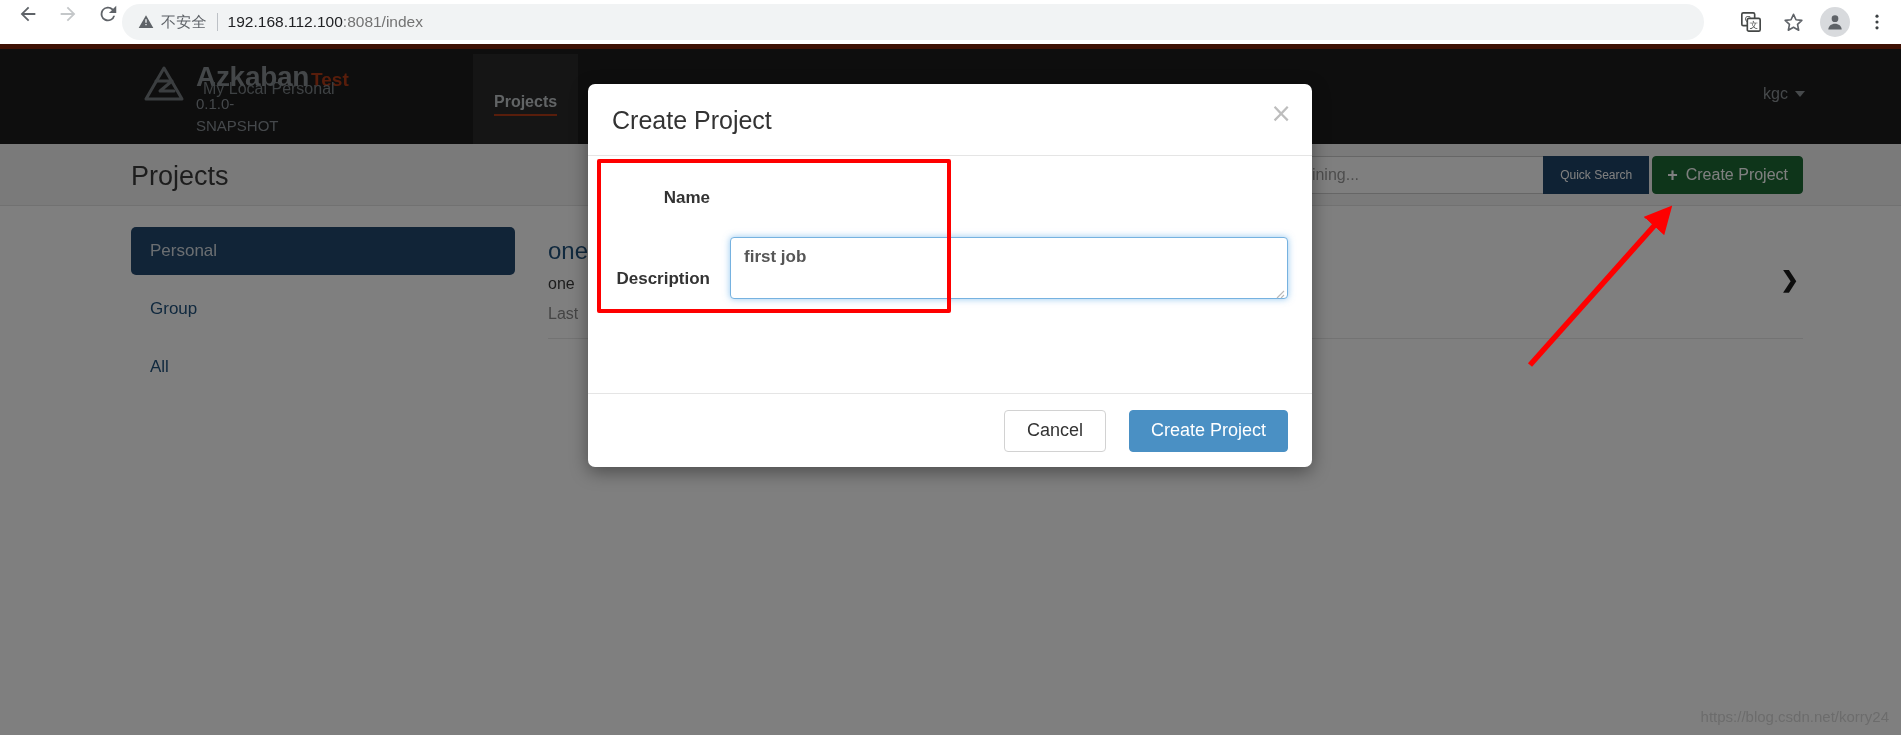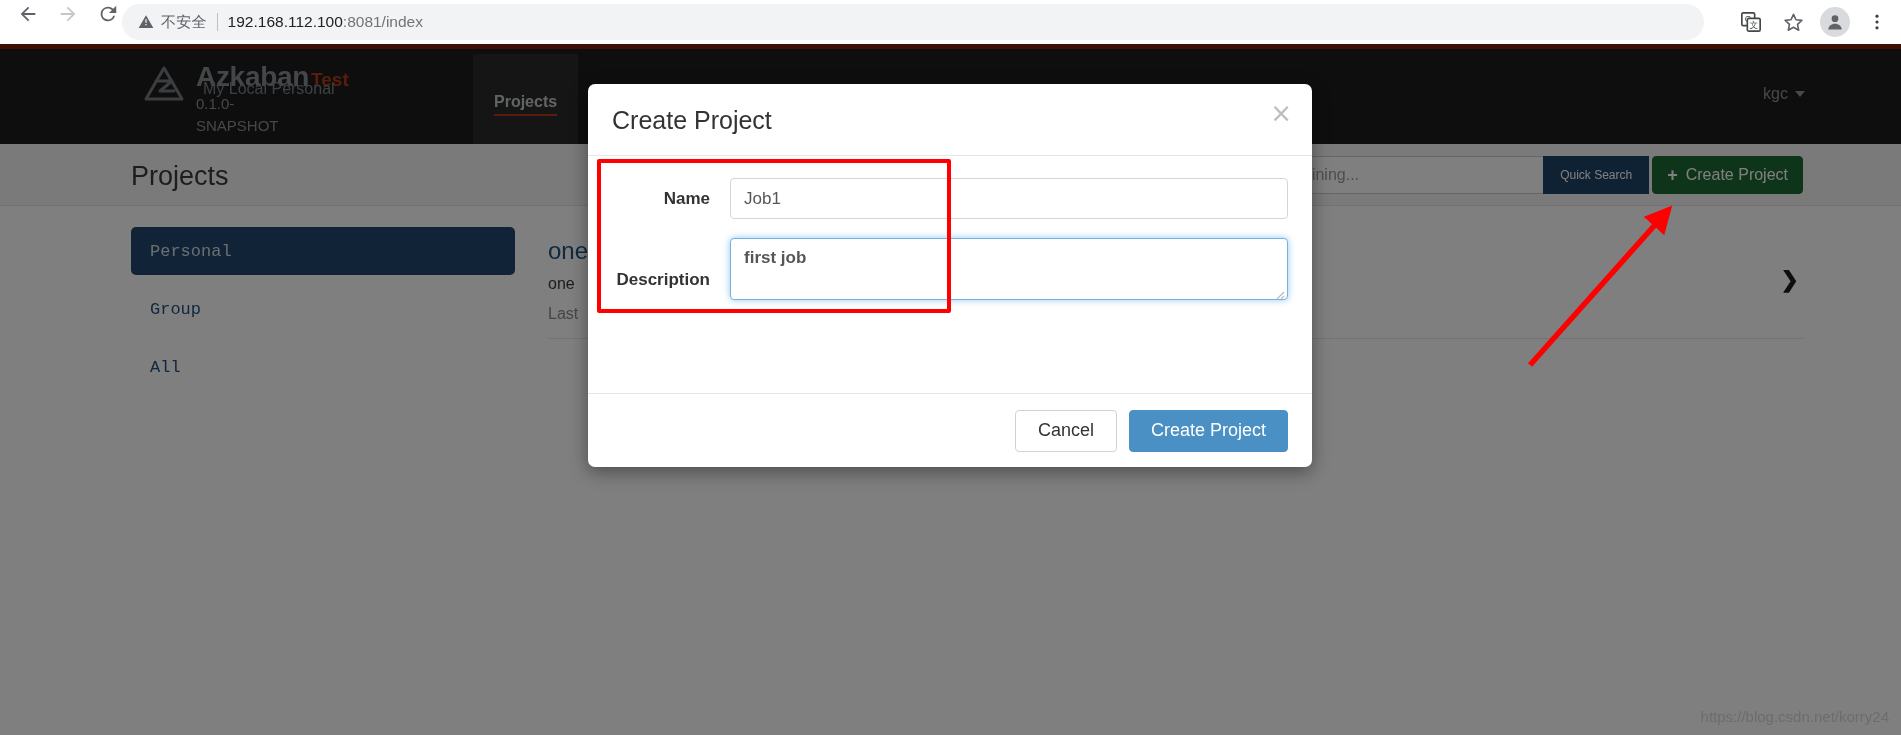--- a/index.html
+++ b/index.html
@@ -145,21 +145,21 @@
     border-radius: 0;
   }
   .btn-create {
     height: 38px; padding: 0 14px;
     background: #1c6b35; color: #fff; border: 1px solid #1c6b35;
     font-size: 16px; display: flex; align-items: center; gap: 8px;
     border-radius: 4px; margin-left: 3px;
   }
   .plus-glyph { font-size: 18px; font-weight: bold; line-height: 1; }
 
-  .sidebar { position: absolute; left: 131px; top: 83px; width: 384px; font-family: Liberation Mono, monospace; }
+  .sidebar { position: absolute; left: 131px; top: 83px; width: 384px; }
   .side-item {
     height: 48px; display: flex; align-items: center;
     padding-left: 19px; font-size: 17px; color: #21527d;
     border-radius: 5px; margin-bottom: 10px;
   }
   .side-item.active { background: #22486e; color: #d6dde3; }
 
   .project-list { position: absolute; left: 548px; top: 83px; right: 98px; }
   .project-row {
     position: relative; height: 112px;
@@ -227,21 +227,21 @@
   }
   .resize-grip {
     position: absolute; right: 2px; bottom: 2px;
     width: 12px; height: 12px;
   }
   .modal-foot {
     position: absolute; left: 0; bottom: 0;
     width: 100%; height: 74px;
     border-top: 1px solid #e5e5e5;
     display: flex; align-items: center; justify-content: flex-end;
-    padding-right: 24px; gap: 12px;
+    padding-right: 24px; gap: 23px;
   }
   .btn-cancel {
     height: 42px; padding: 0 22px;
     background: #fff; border: 1px solid #d2d2d2; border-radius: 4px;
     font-size: 18px; color: #333;
     display: flex; align-items: center;
   }
   .btn-primary {
     height: 42px; padding: 0 21px;
     background: #4a90c4; border: 1px solid #4a90c4; border-radius: 4px;
@@ -406,21 +406,20 @@
 
 <div class="modal">
   <div class="modal-head">
     <div class="modal-title">Create Project</div>
     <div class="modal-close">×</div>
   </div>
 
   <div class="modal-body">
     <div class="form-row">
       <div class="form-label">Name</div>
-      <div class="form-field-name">Job1</div>
     </div>
     <div class="form-row">
       <div class="form-label">Description</div>
       <div class="form-field-desc">
         <span>first job</span>
         <span class="resize-grip">
           <svg width="12" height="12" viewBox="0 0 12 12">
             <path d="M11 4 L4 11 M11 8 L8 11" stroke="#b9b9b9" stroke-width="1.1" fill="none"></path>
           </svg>
         </span>

